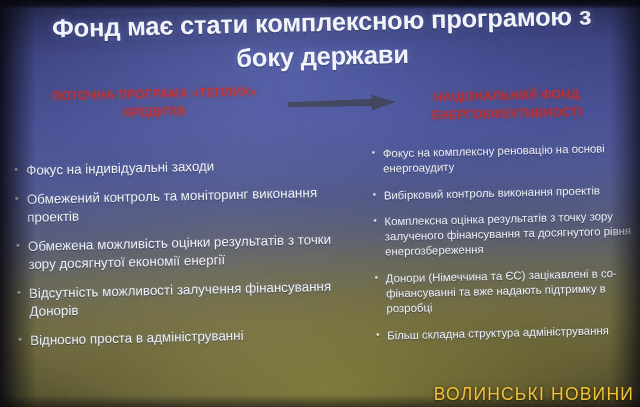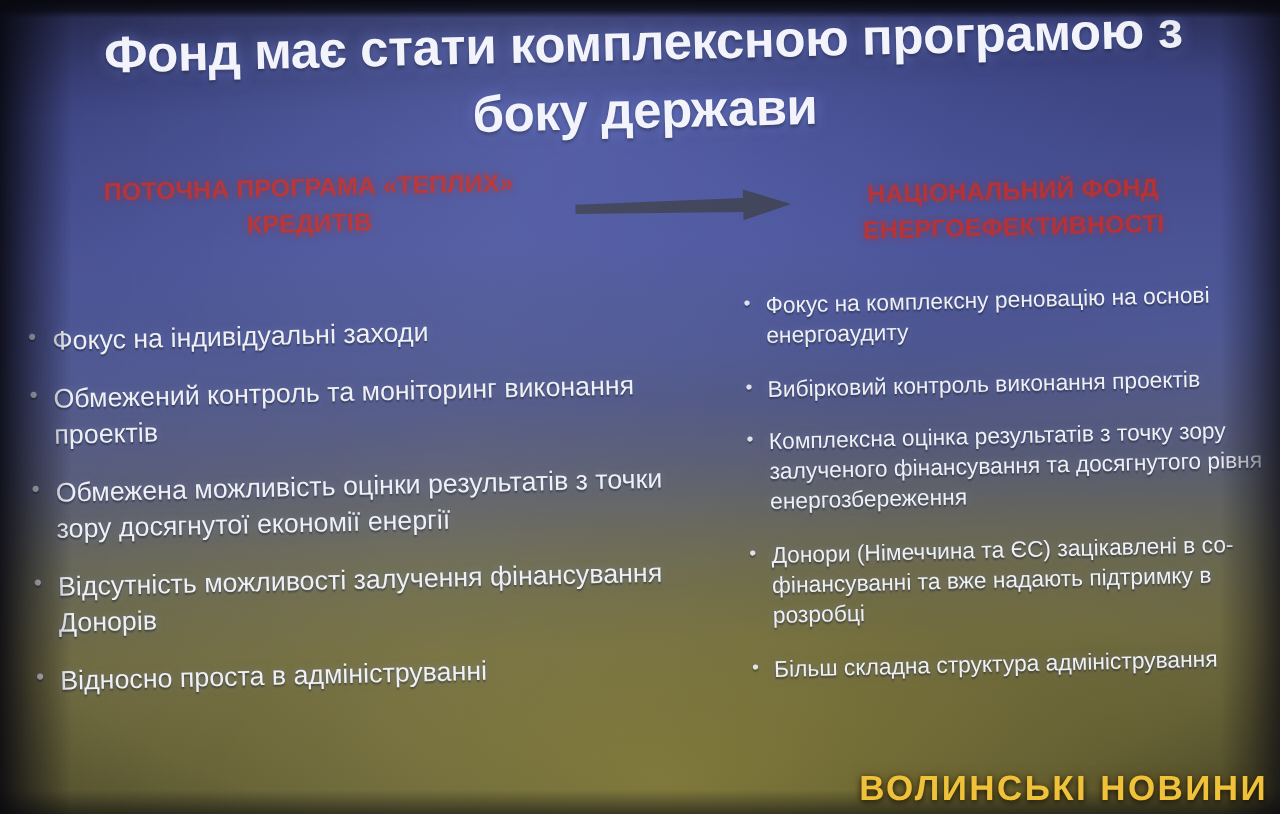--- a/index.html
+++ b/index.html
@@ -161,21 +161,21 @@
   }
   .col-right .dot { width: 11px; }
   .btxt { flex: 1 1 auto; }
 
   .watermark {
     position: absolute;
     right: 6px;
     bottom: 2px;
     color: #f0c23a;
     font-size: 17.5px;
-    font-weight: 700;
+    font-weight: 400;
     letter-spacing: 1.2px;
     text-shadow: 0 1px 3px rgba(0,0,0,0.8), 0 0 6px rgba(120,80,0,0.5);
     white-space: nowrap;
   }
   .scanlight {
     position: absolute;
     inset: 0;
     background: linear-gradient(100deg,
       rgba(255,255,255,0.00) 0%,
       rgba(255,255,255,0.045) 38%,

